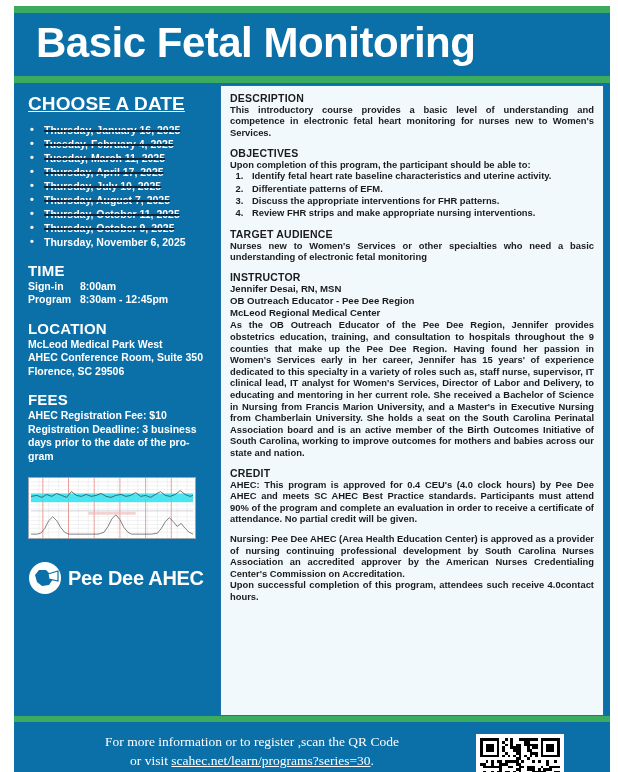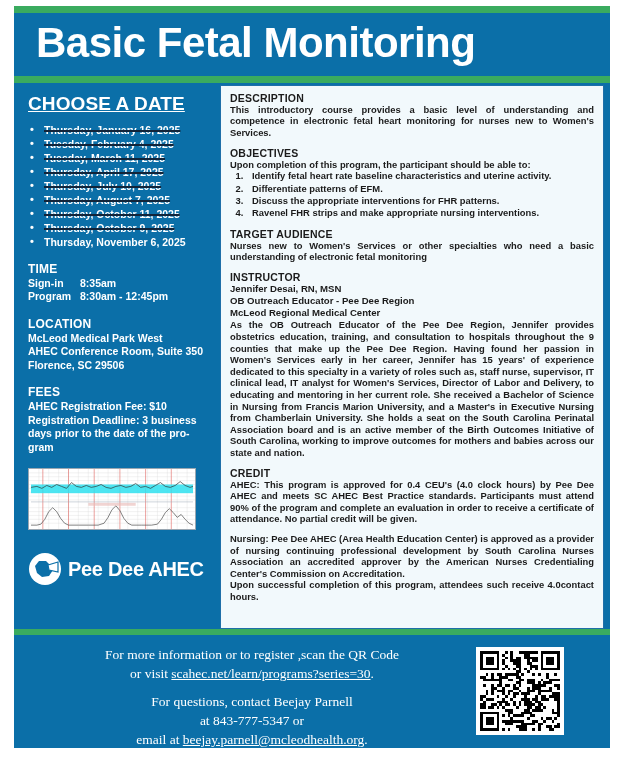--- a/index.html
+++ b/index.html
@@ -29,21 +29,21 @@
     font-weight: bold;
     letter-spacing: -0.5px;
     line-height: 1.02;
     white-space: nowrap;
   }
 
   
   .body-row {
     display: flex;
     background: #0b6fa8;
-    height: 546px;
+    height: 633px;
   }
   .sidebar {
     width: 204px;
     flex: 0 0 204px;
     background: #0b6fa8;
     color: #ffffff;
     padding: 10px 8px 0 14px;
   }
   .sidebar h2 {
     font-size: 19px;
@@ -68,21 +68,21 @@
     left: 2px; top: -1px;
     font-size: 11px;
   }
   .date-list li.struck > span {
     text-decoration: line-through;
     text-decoration-thickness: 1.6px;
     text-decoration-color: #11243a;
   }
 
   .sb-block { margin-top: 13px; }
-  .sb-h { font-size: 12px; font-weight: bold; letter-spacing: 0.2px; margin-bottom: 1px; }
+  .sb-h { font-size: 15px; font-weight: bold; letter-spacing: 0.2px; margin-bottom: 1px; }
   .sb-line { font-size: 10.5px; font-weight: bold; line-height: 13.5px; }
   .sb-line .lbl { display: inline-block; width: 52px; }
 
   .strip-img {
     margin-top: 14px;
     width: 168px; height: 62px;
     border: 1px solid #9aa7b2;
     background: #ffffff;
     display: block;
   }
@@ -187,21 +187,21 @@
           <li class="struck"><span>Thursday, July 10, 2025</span></li>
           <li class="struck"><span>Thursday, August 7, 2025</span></li>
           <li class="struck"><span>Thursday, October 11, 2025</span></li>
           <li class="struck"><span>Thursday, October 9, 2025</span></li>
           <li class=""><span>Thursday, November 6, 2025</span></li>
         </ul>
 
       <div class="sb-block">
         <div class="sb-h">TIME</div>
         <div class="sb-line">
-          <span class="lbl">Sign-in</span><span>8:35am</span>
+          <span class="lbl">Sign-in</span><span>8:00am</span>
         </div>
         <div class="sb-line">
           <span class="lbl">Program</span><span>8:30am - 12:45pm</span>
         </div>
       </div>
 
       <div class="sb-block">
         <div class="sb-h">LOCATION</div>
         <div class="sb-line">McLeod Medical Park West</div>
         <div class="sb-line">AHEC Conference Room, Suite 350</div>
@@ -280,21 +280,21 @@
 
         <div class="sec-h">DESCRIPTION</div>
         <div class="body-text">This introductory course provides a basic level of understanding and competence in electronic fetal heart monitoring for nurses new to Women's Services.</div>
 
         <div class="sec-h">OBJECTIVES</div>
         <div class="body-text">Upon completion of this program, the participant should be able to:</div>
         <ol class="objectives" id="objectives-list">
             <li>Identify fetal heart rate baseline characteristics and uterine activity.</li>
             <li>Differentiate patterns of EFM.</li>
             <li>Discuss the appropriate interventions for FHR patterns.</li>
-            <li>Ravenel FHR strips and make appropriate nursing interventions.</li>
+            <li>Review FHR strips and make appropriate nursing interventions.</li>
           </ol>
 
         <div class="sec-h">TARGET AUDIENCE</div>
         <div class="body-text">Nurses new to Women's Services or other specialties who need a basic understanding of electronic fetal monitoring</div>
 
         <div class="sec-h">INSTRUCTOR</div>
         <div class="instr-name">Jennifer Desai, RN, MSN</div>
         <div class="instr-name">OB Outreach Educator - Pee Dee Region</div>
         <div class="instr-name">McLeod Regional Medical Center</div>
         <div class="body-text bio">As the OB Outreach Educator of the Pee Dee Region, Jennifer provides obstetrics education, training, and consultation to hospitals throughout the 9 counties that make up the Pee Dee Region. Having found her passion in Women's Services early in her career, Jennifer has 15 years' of experience dedicated to this specialty in a variety of roles such as, staff nurse, supervisor, IT clinical lead, IT analyst for Women's Services, Director of Labor and Delivery, to educating and mentoring in her current role. She received a Bachelor of Science in Nursing from Francis Marion University, and a Master's in Executive Nursing from Chamberlain University. She holds a seat on the South Carolina Perinatal Association board and is an active member of the Birth Outcomes Initiative of South Carolina, working to improve outcomes for mothers and babies across our state and nation.</div>

